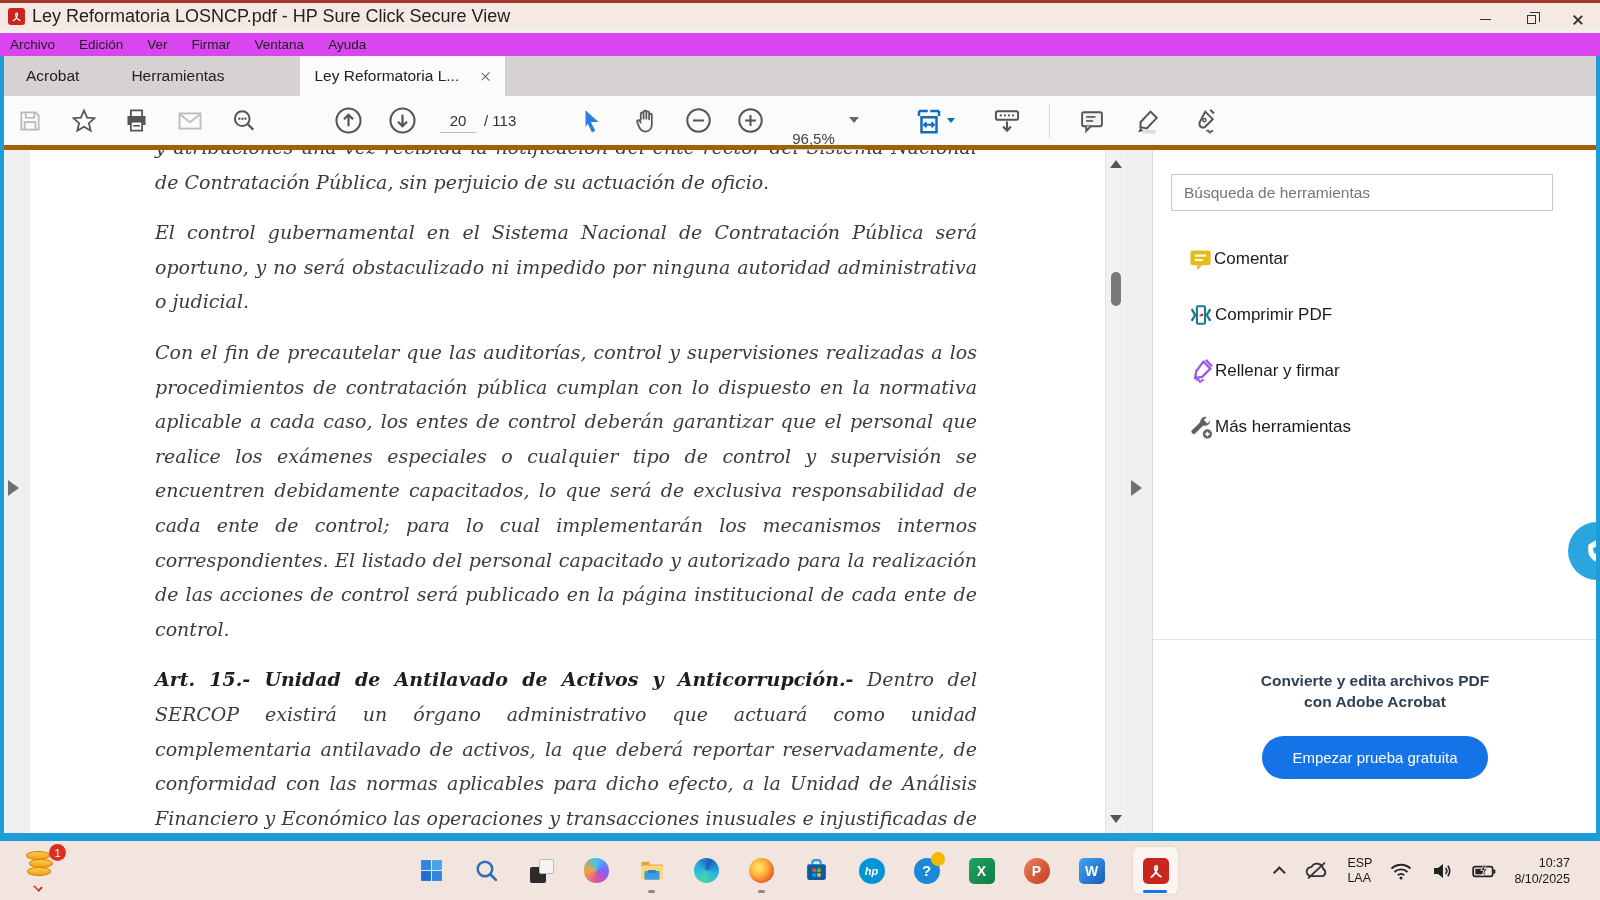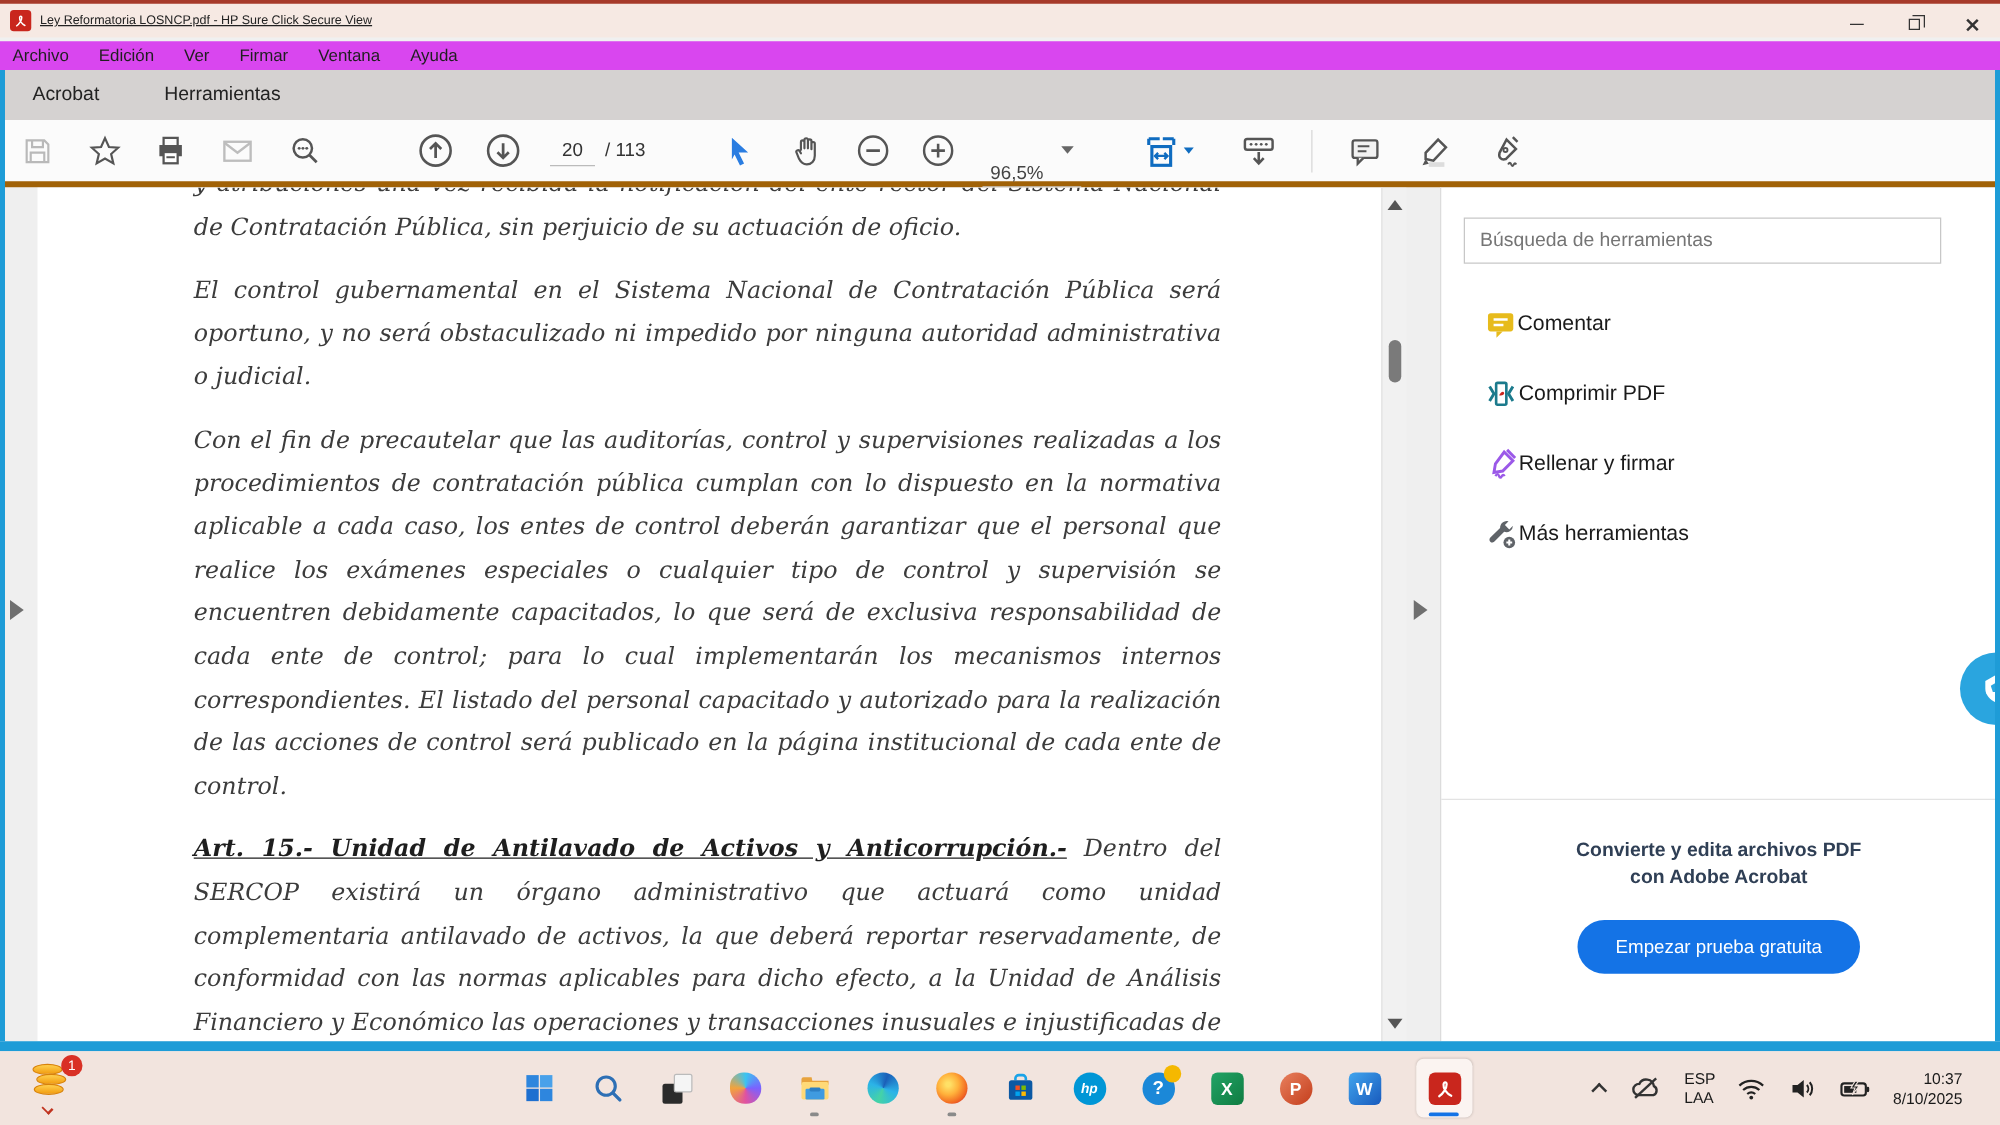--- a/index.html
+++ b/index.html
@@ -3,21 +3,21 @@
 <meta charset="utf-8">
 <style>
   * { margin:0; padding:0; box-sizing:border-box; }
   html,body { width:1600px; height:900px; overflow:hidden; }
   body { font-family:"Liberation Sans", sans-serif; position:relative; background:#f0f0f0; }
   .abs { position:absolute; }
 
   
   .titlebar { left:0; top:0; width:1600px; height:30px; background:#f6e9e3; border-top:3px solid #a63a2a; display:flex; align-items:center; padding-left:8px; }
   .pdf-mini { width:17px; height:17px; background:#c9261d; border-radius:3px; margin-right:7px; display:flex; align-items:center; justify-content:center; }
-  .title-text { font-size:10px; color:#222;text-decoration:underline; }
+  .title-text { font-size:18px; color:#222; }
   .win-controls { position:absolute; right:0; top:3px; height:27px; display:flex; }
   .win-btn { width:46px; height:27px; display:flex; align-items:center; justify-content:center; }
   .glyph-min { width:11px; height:0; border-top:1.5px solid #333; }
   .glyph-restore { width:9px; height:9px; border:1.2px solid #333; position:relative; }
   .glyph-restore:before { content:""; position:absolute; left:2px; top:-4px; width:9px; height:9px; border:1.2px solid #333; border-left:none; border-bottom:none; }
   .glyph-close { position:relative; width:12px; height:12px; }
   .glyph-close:before,.glyph-close:after { content:""; position:absolute; left:5.5px; top:0; width:1.6px; height:12px; background:#333; }
   .glyph-close:before { transform:rotate(45deg); } .glyph-close:after { transform:rotate(-45deg); }
 
   
@@ -41,21 +41,21 @@
   .zoom-val { font-size:15px; color:#444; margin-right:14px;margin-top:36px; }
   .caret-down { width:0; height:0; border-left:5px solid transparent; border-right:5px solid transparent; border-top:6px solid #666; }
   .caret-down.sm { border-left-width:4px; border-right-width:4px; border-top-width:5px; border-top-color:#0f6cc0; }
 
   
   .content { left:0; top:150px; width:1600px; height:683px; background:#efefef; overflow:hidden; }
   .doc-page { position:absolute; left:30px; top:0; width:1075px; height:683px; background:#ffffff; overflow:hidden; }
   .doc-text { position:absolute; left:125px; top:0; width:822px; font-family:"DejaVu Serif", serif; font-style:italic; font-size:19px; line-height:34.6px; color:#3c3c3c; text-align:justify; }
   .doc-text p { margin-bottom:16px; }
   .doc-text p:first-child { margin-top:-20px; }
-  .doc-text b { font-weight:bold; color:#1e1e1e;text-decoration:underline; }
+  .doc-text b { font-weight:bold; color:#1e1e1e; }
   .expander { width:0; height:0; border-top:8px solid transparent; border-bottom:8px solid transparent; border-left:11px solid #6f6f6f; }
   .scrollbar { position:absolute; left:1105px; top:0; width:20px; height:683px; background:#f1f1f1; border-left:1px solid #e2e2e2; }
   .sb-up { position:absolute; left:4px; top:10px; width:0; height:0; border-left:6px solid transparent; border-right:6px solid transparent; border-bottom:8px solid #555; }
   .sb-down { position:absolute; left:4px; bottom:10px; width:0; height:0; border-left:6px solid transparent; border-right:6px solid transparent; border-top:8px solid #555; }
   .sb-thumb { position:absolute; left:5px; top:122px; width:10px; height:34px; background:#7a7a7a; border-radius:5px; }
 
   
   .tools-panel { position:absolute; left:1152px; top:0; width:444px; height:683px; background:#ffffff; border-left:1px solid #dcdcdc; }
   .tool-search { position:absolute; left:18px; top:24px; width:382px; height:37px; border:1px solid #c7c7c7; background:#fff; font-size:15.5px; color:#8a8a8a; padding:0 12px; font-family:"Liberation Sans",sans-serif; }
   .tool-item { position:absolute; left:34px; width:360px; height:34px; display:flex; align-items:center; }
@@ -121,20 +121,24 @@
   <span>Ayuda</span>
 </div>
 
 <div class="abs tabbar">
   <div class="tab">
       <span>Acrobat</span>
     </div>
   <div class="tab">
       <span>Herramientas</span>
     </div>
+  <div class="tab doc">
+    <span>Ley Reformatoria L...</span>
+    <div class="tab-close"></div>
+  </div>
 </div>
 
 <div class="abs toolbar">
   <div class="ticon" style="margin-left:10px">
     <svg width="26" height="26" viewBox="0 0 24 24">
         <path d="M4 4h13l3 3v13H4z M8 4v5h8V4 M7 13h10v7H7z" fill="none" stroke="#b9b9b9" stroke-width="1.6"></path>
       </svg>
   </div>
   <div class="ticon" style="margin-left:14px">
     <svg width="28" height="28" viewBox="0 0 24 24">

